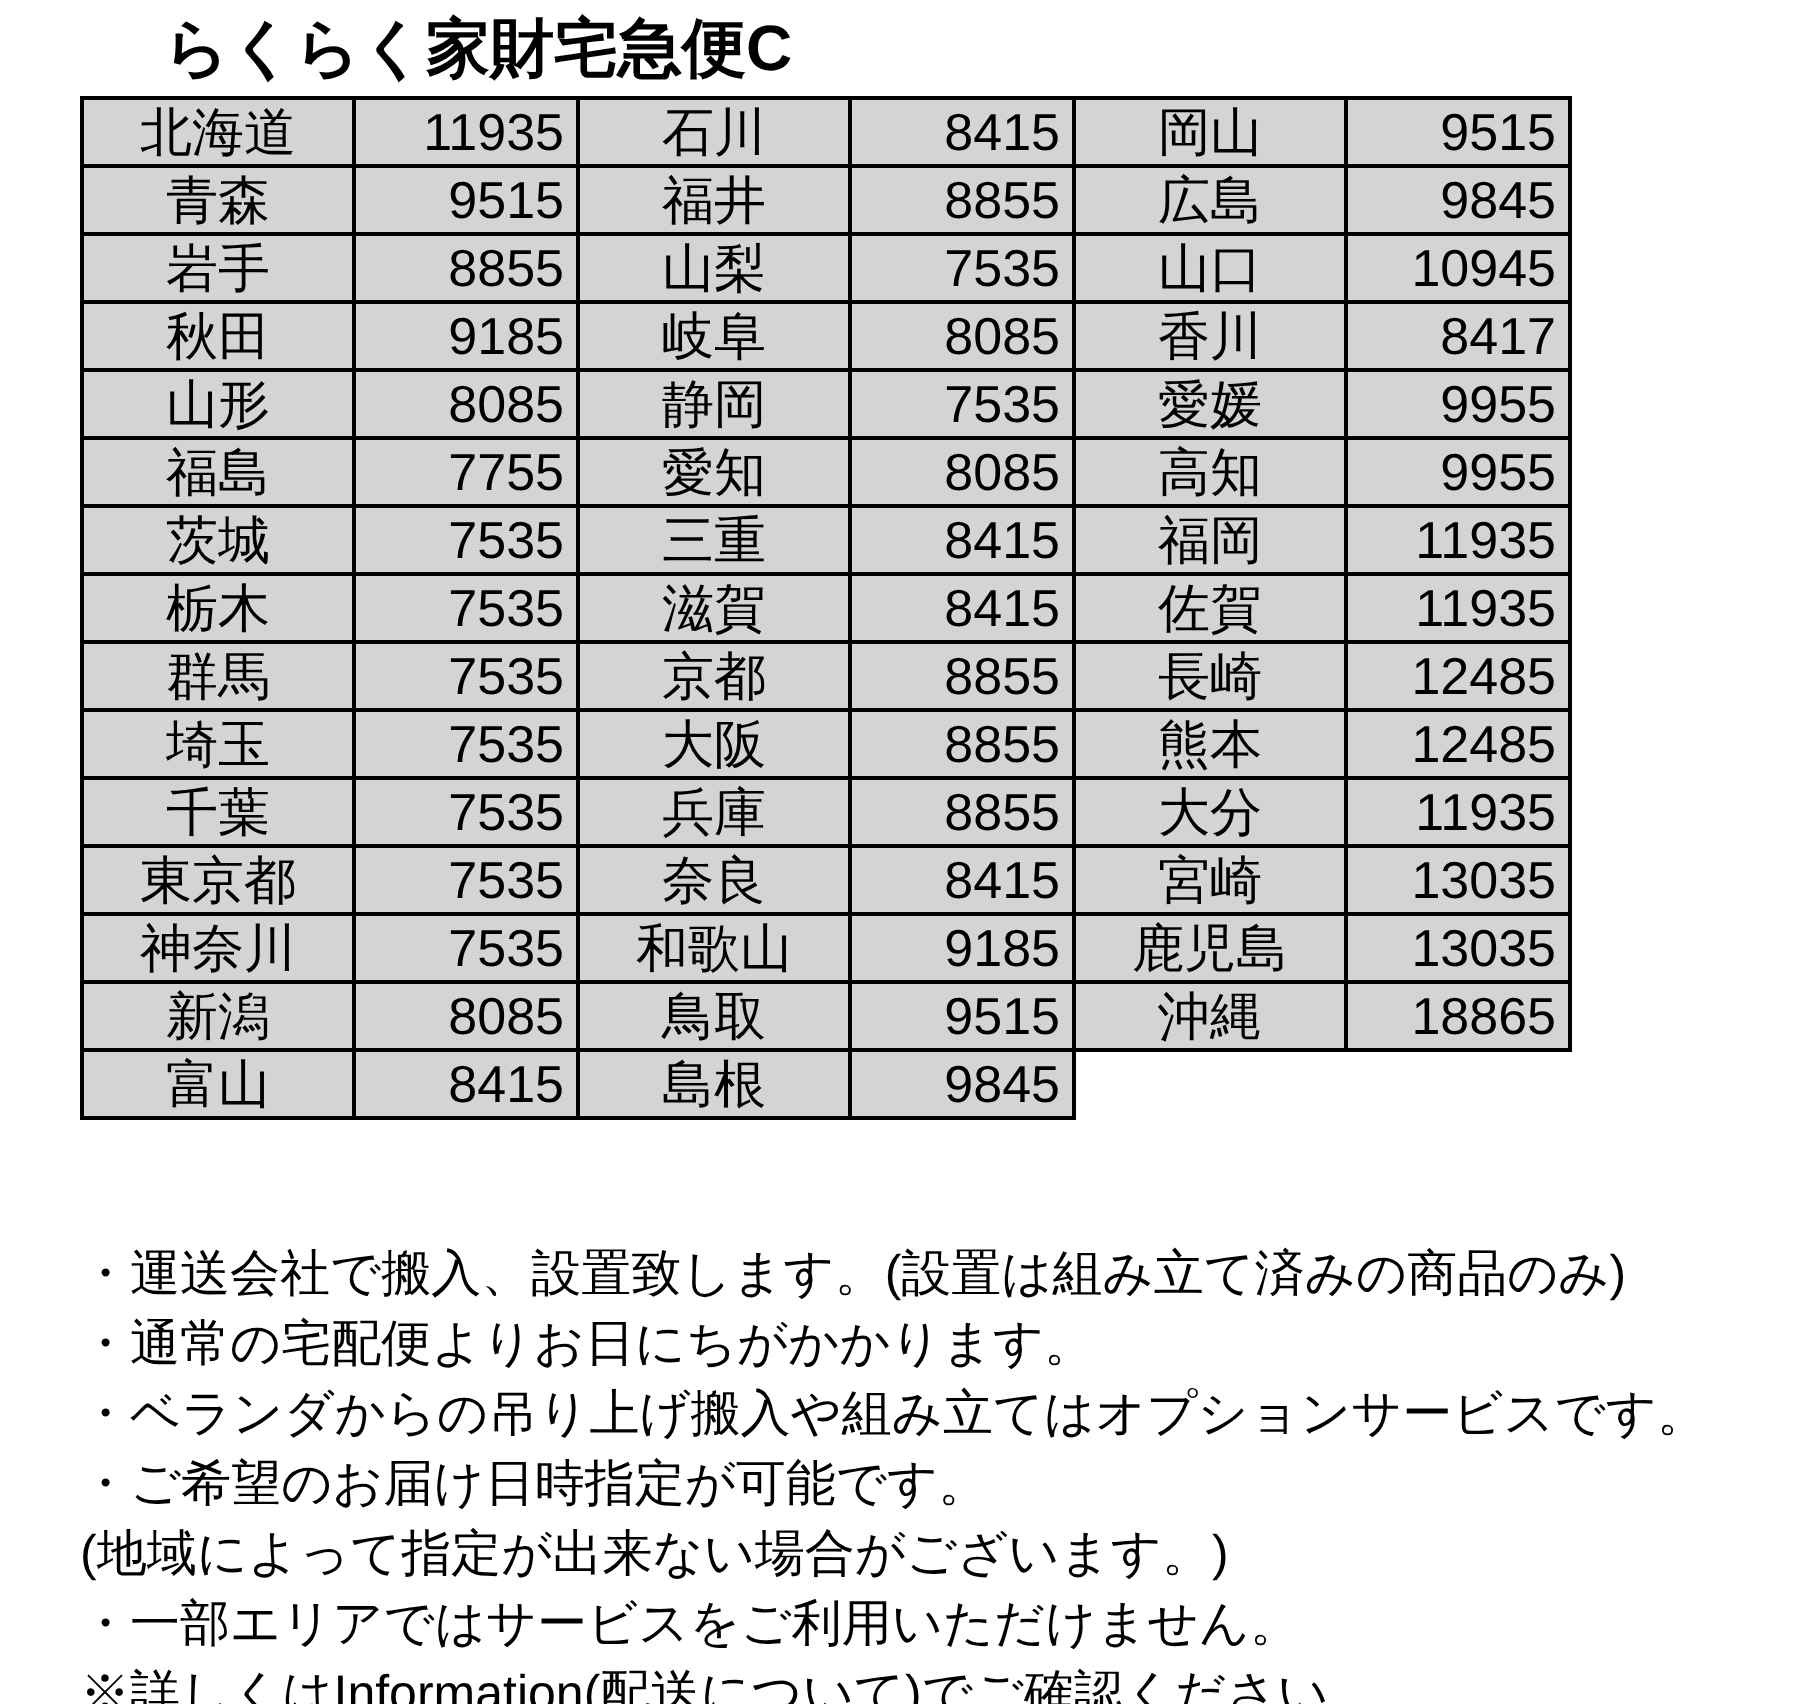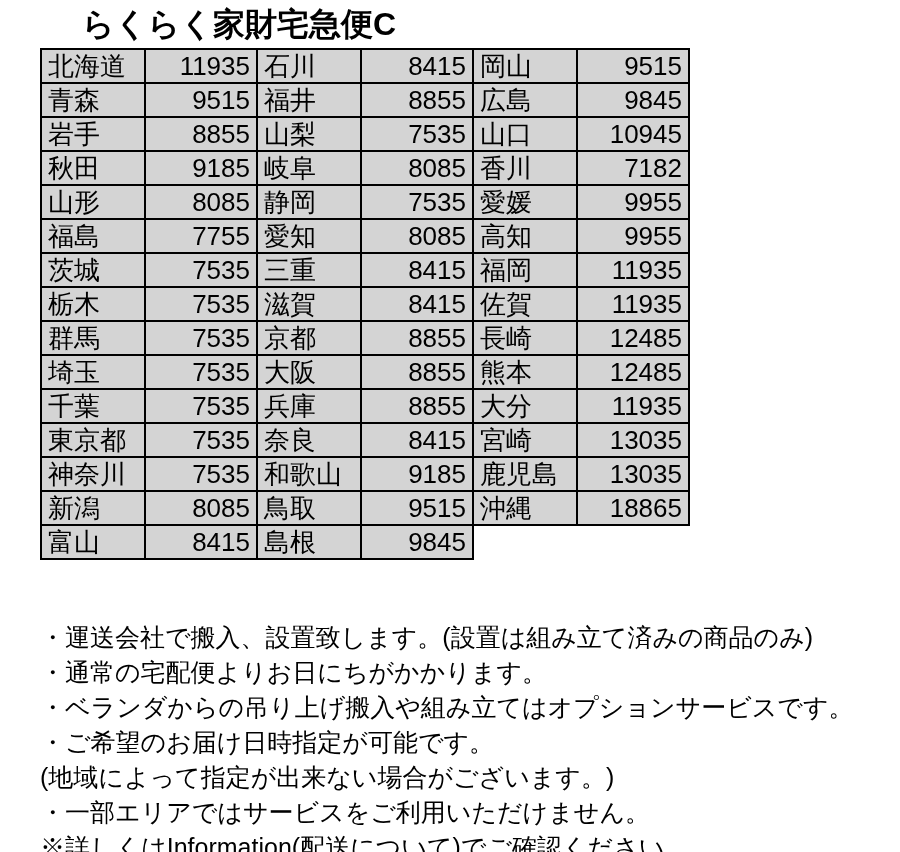--- a/index.html
+++ b/index.html
@@ -43,22 +43,22 @@
     height: 34px;
     padding: 0 6px;
     font-size: 26px;
     line-height: 30px;
     background: #d4d4d4;
     box-sizing: border-box;
     overflow: hidden;
     white-space: nowrap;
   }
   .fee-table td.name {
-    width: 104px;
-    text-align: left;
+    width: 136px;
+    text-align: center;
     margin-top: 23px;
   }
   .fee-table td.price {
     width: 112px;
     text-align: right;
   }
   .fee-table td.empty {
     border: none;
     background: #ffffff;
   }
@@ -107,21 +107,21 @@
         <td class="price">7535</td>
         <td class="name">山口</td>
         <td class="price">10945</td>
       </tr>
       <tr>
         <td class="name">秋田</td>
         <td class="price">9185</td>
         <td class="name">岐阜</td>
         <td class="price">8085</td>
         <td class="name">香川</td>
-        <td class="price">7182</td>
+        <td class="price">8417</td>
       </tr>
       <tr>
         <td class="name">山形</td>
         <td class="price">8085</td>
         <td class="name">静岡</td>
         <td class="price">7535</td>
         <td class="name">愛媛</td>
         <td class="price">9955</td>
       </tr>
       <tr>

